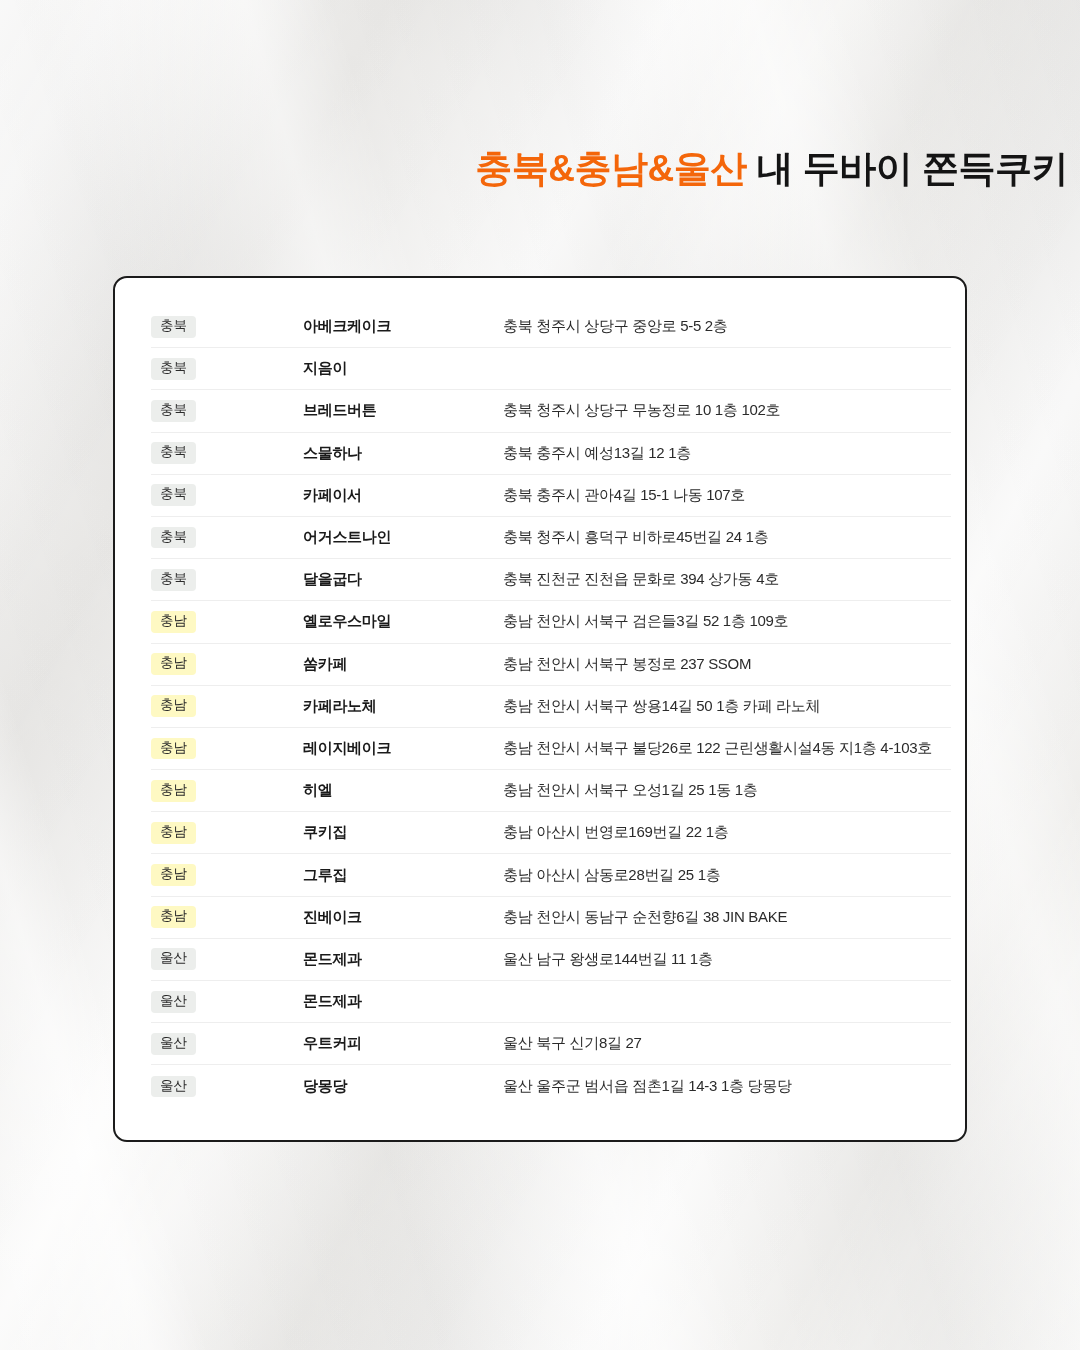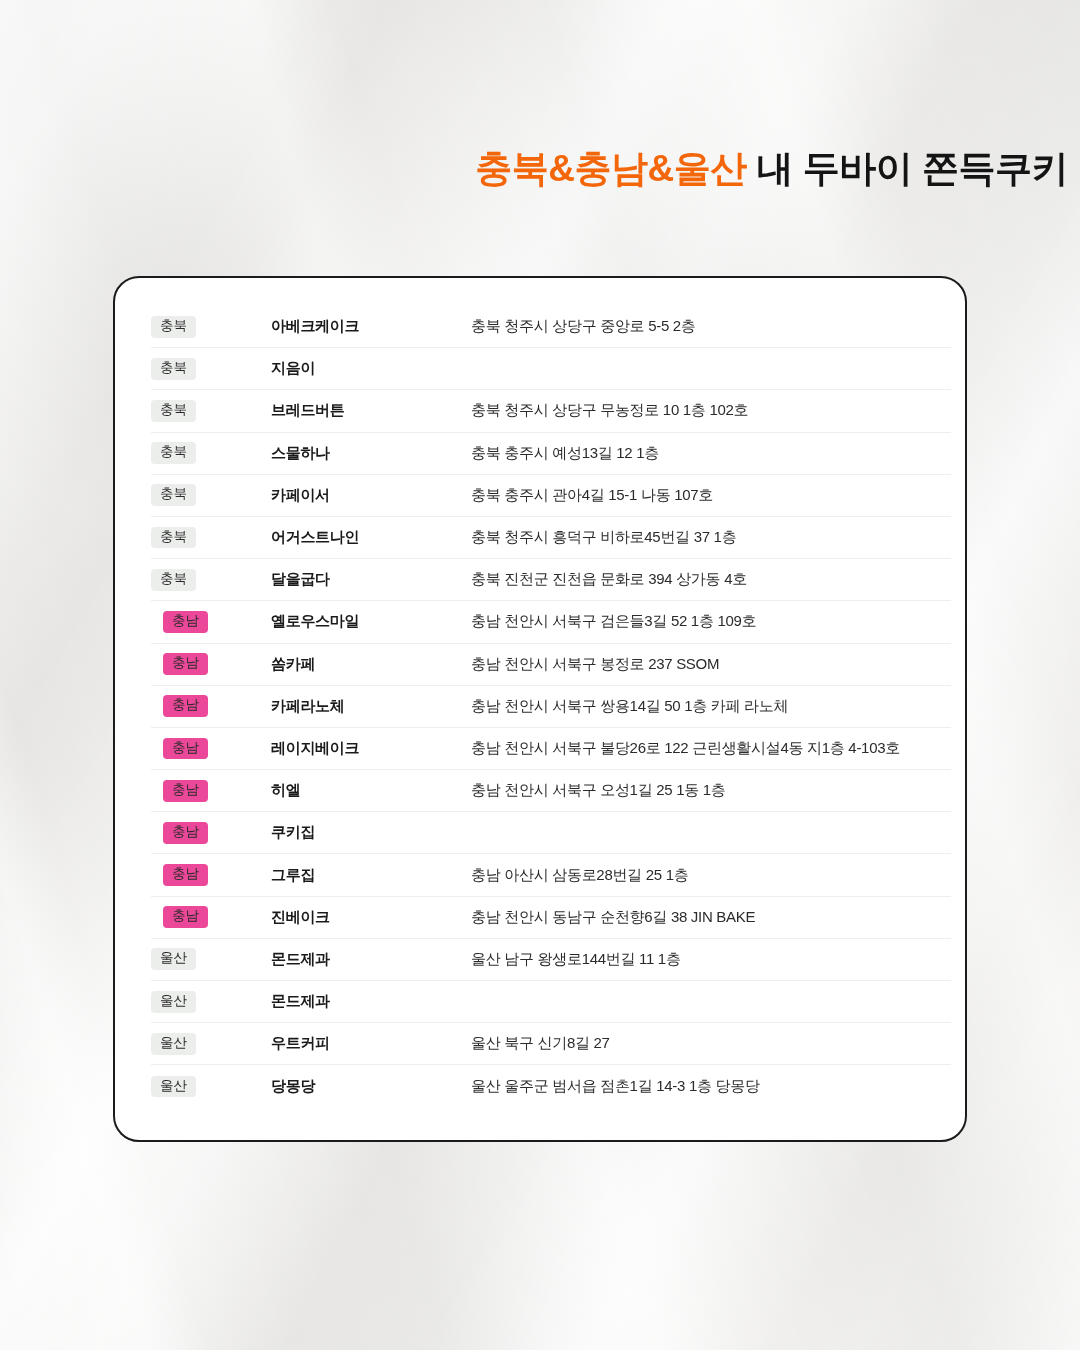--- a/index.html
+++ b/index.html
@@ -54,21 +54,21 @@
 
   
   .card {
     position: absolute;
     left: 113px;
     top: 276px;
     width: 854px;
     height: 866px;
     background: #ffffff;
     border: 2px solid #1b1b1b;
-    border-radius: 26px;
+    border-radius: 14px;
     box-sizing: border-box;
     overflow: hidden;
   }
 
   .table {
     position: absolute;
     left: 36px;
     top: 28px;
     width: 800px;
   }
@@ -93,30 +93,31 @@
   .tag {
     display: inline-block;
     font-size: 13.5px;
     color: #2a2a2a;
     padding: 3px 9px 4px 9px;
     border-radius: 4px;
     line-height: 1.1;
     white-space: nowrap;
   }
   .tag.gray { background: #eceeec; }
-  .tag.pink { background: #ec4899; margin-left: 12px; }
+  .tag.pink { background: #fef9c3; }
 
   .cell-name {
     width: 200px;
     flex: 0 0 200px;
     font-size: 15px;
     color: #1a1a1a;
     font-weight: 600;
     letter-spacing: -0.3px;
     white-space: nowrap;
+    margin-left: 32px;
   }
 
   .cell-addr {
     flex: 1 1 auto;
     font-size: 15px;
     color: #2b2b2b;
     letter-spacing: -0.3px;
     white-space: nowrap;
   }
 </style>
@@ -163,21 +164,21 @@
           <span class="tag gray">충북</span>
         </div>
         <div class="cell-name">카페이서</div>
         <div class="cell-addr">충북 충주시 관아4길 15-1 나동 107호</div>
       </div>
       <div class="row">
         <div class="cell-region">
           <span class="tag gray">충북</span>
         </div>
         <div class="cell-name">어거스트나인</div>
-        <div class="cell-addr">충북 청주시 흥덕구 비하로45번길 37 1층</div>
+        <div class="cell-addr">충북 청주시 흥덕구 비하로45번길 24 1층</div>
       </div>
       <div class="row">
         <div class="cell-region">
           <span class="tag gray">충북</span>
         </div>
         <div class="cell-name">달을굽다</div>
         <div class="cell-addr">충북 진천군 진천읍 문화로 394 상가동 4호</div>
       </div>
       <div class="row">
         <div class="cell-region">
@@ -212,20 +213,21 @@
           <span class="tag pink">충남</span>
         </div>
         <div class="cell-name">히엘</div>
         <div class="cell-addr">충남 천안시 서북구 오성1길 25 1동 1층</div>
       </div>
       <div class="row">
         <div class="cell-region">
           <span class="tag pink">충남</span>
         </div>
         <div class="cell-name">쿠키집</div>
+        <div class="cell-addr">충남 아산시 번영로169번길 22 1층</div>
       </div>
       <div class="row">
         <div class="cell-region">
           <span class="tag pink">충남</span>
         </div>
         <div class="cell-name">그루집</div>
         <div class="cell-addr">충남 아산시 삼동로28번길 25 1층</div>
       </div>
       <div class="row">
         <div class="cell-region">

